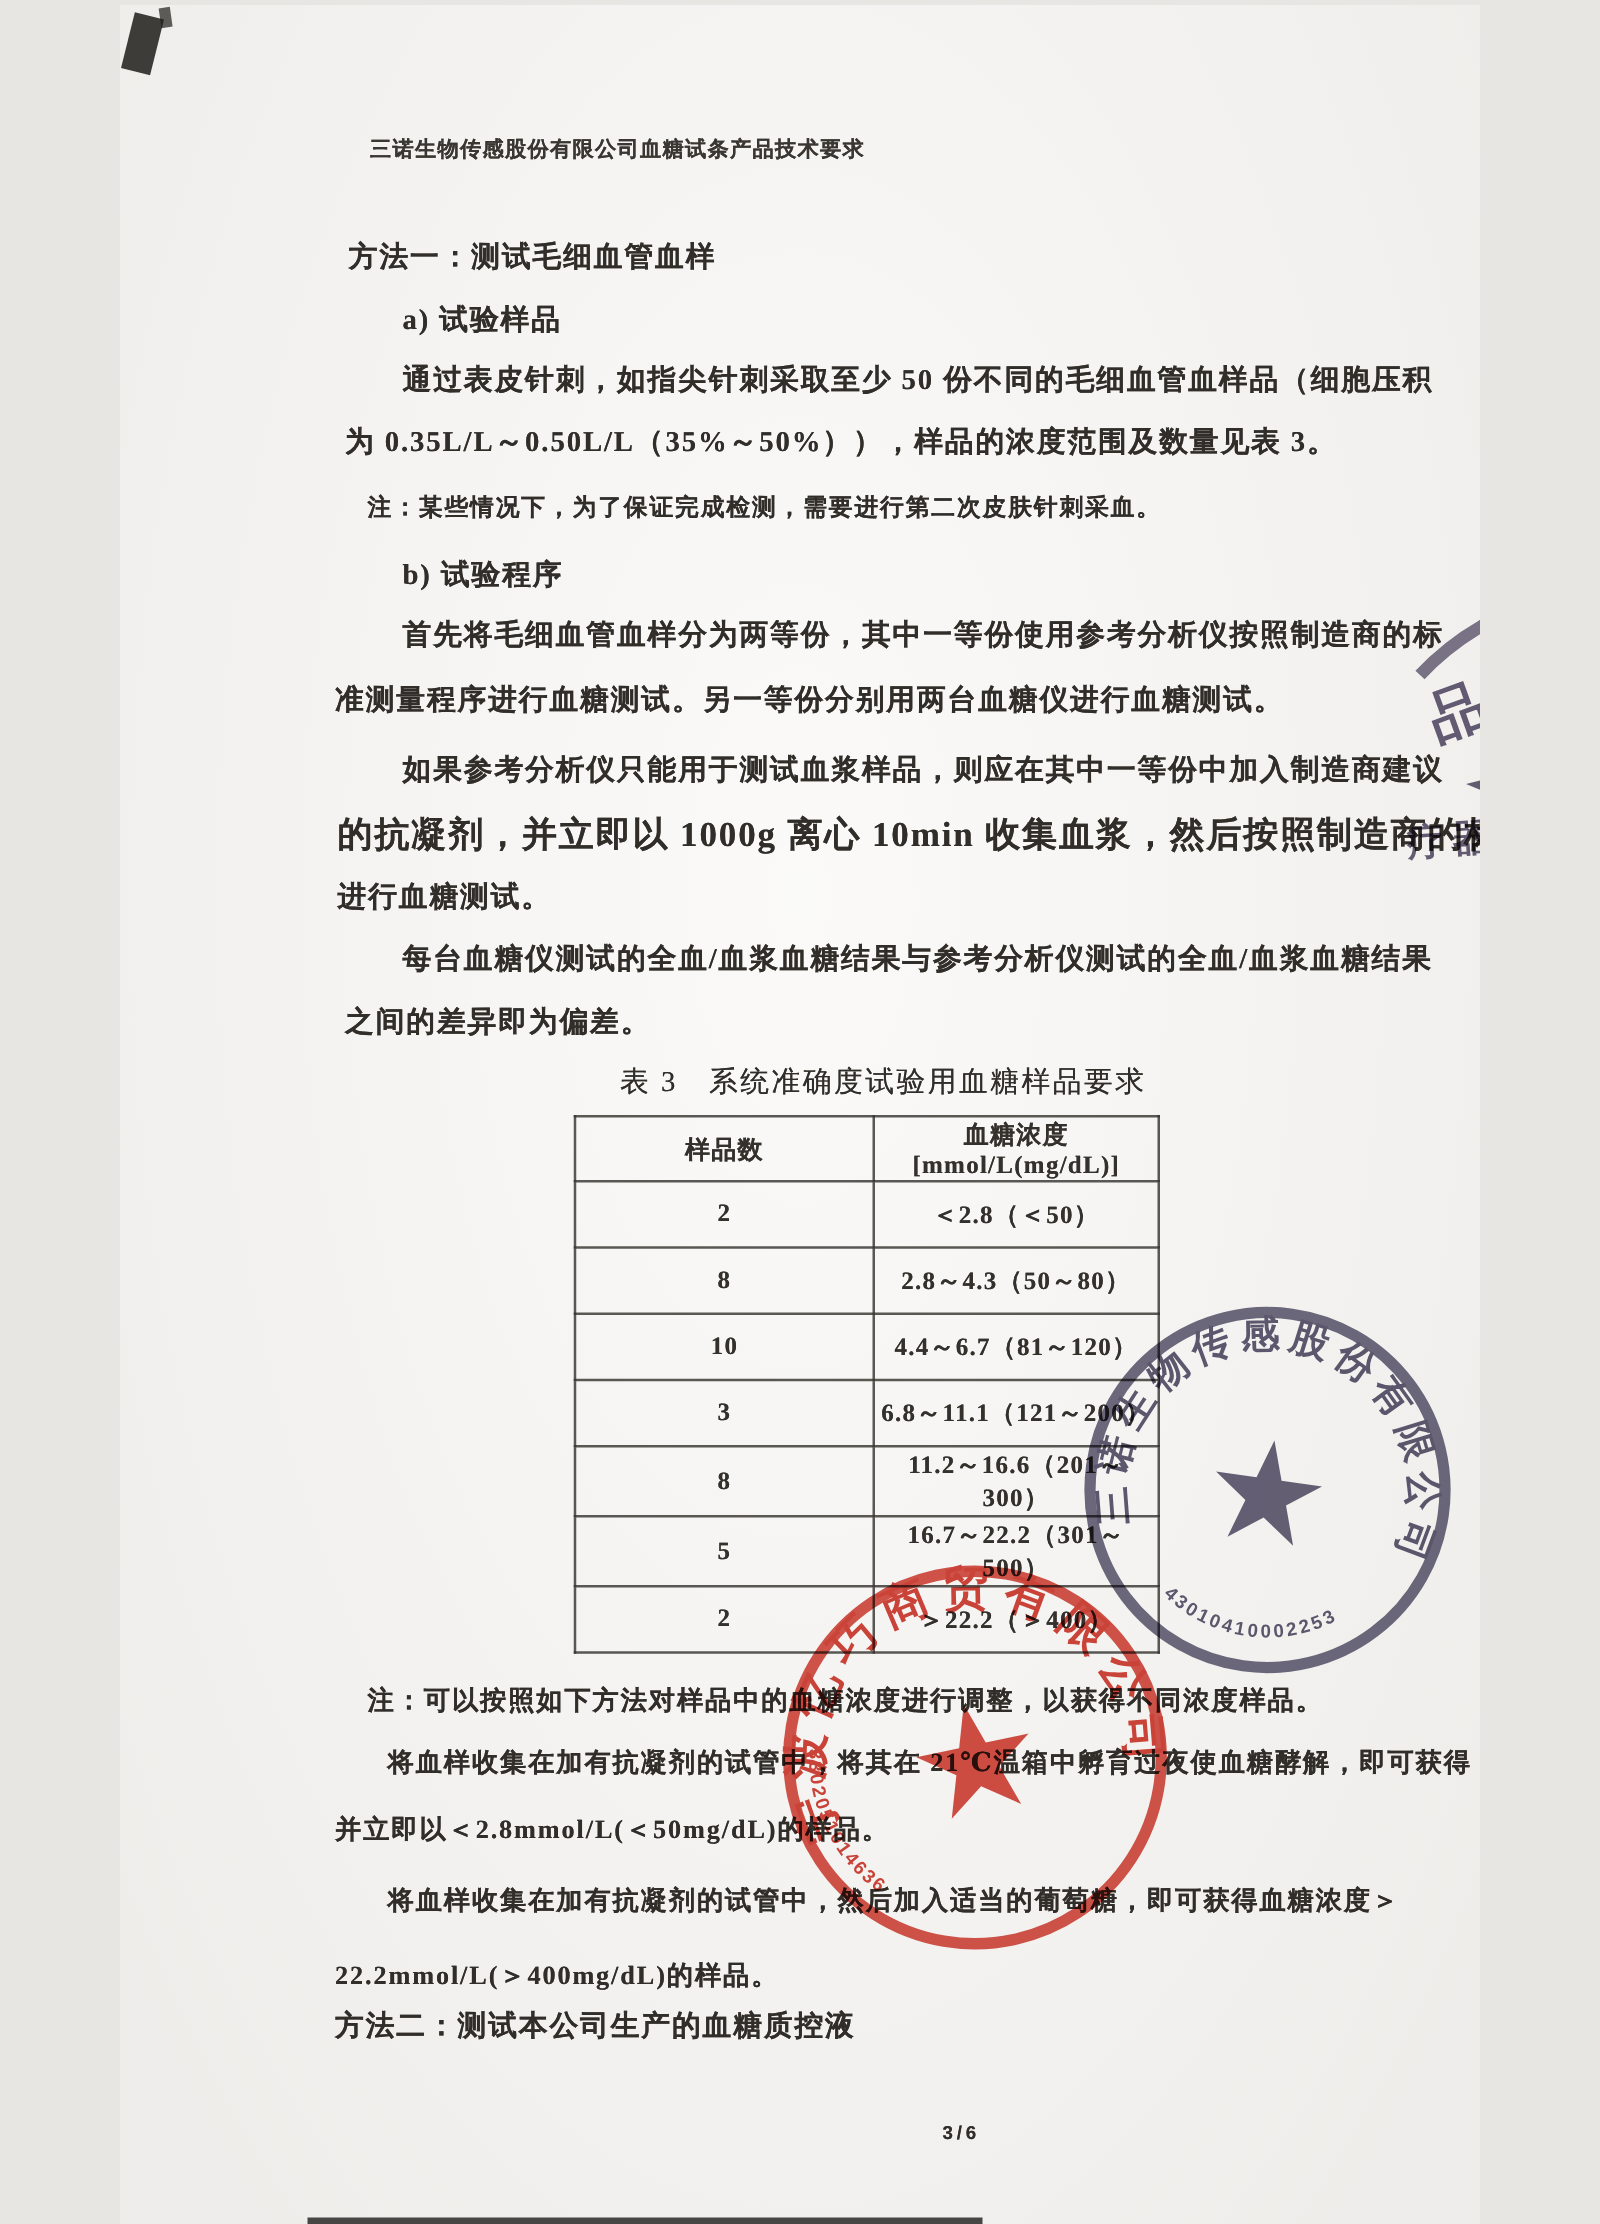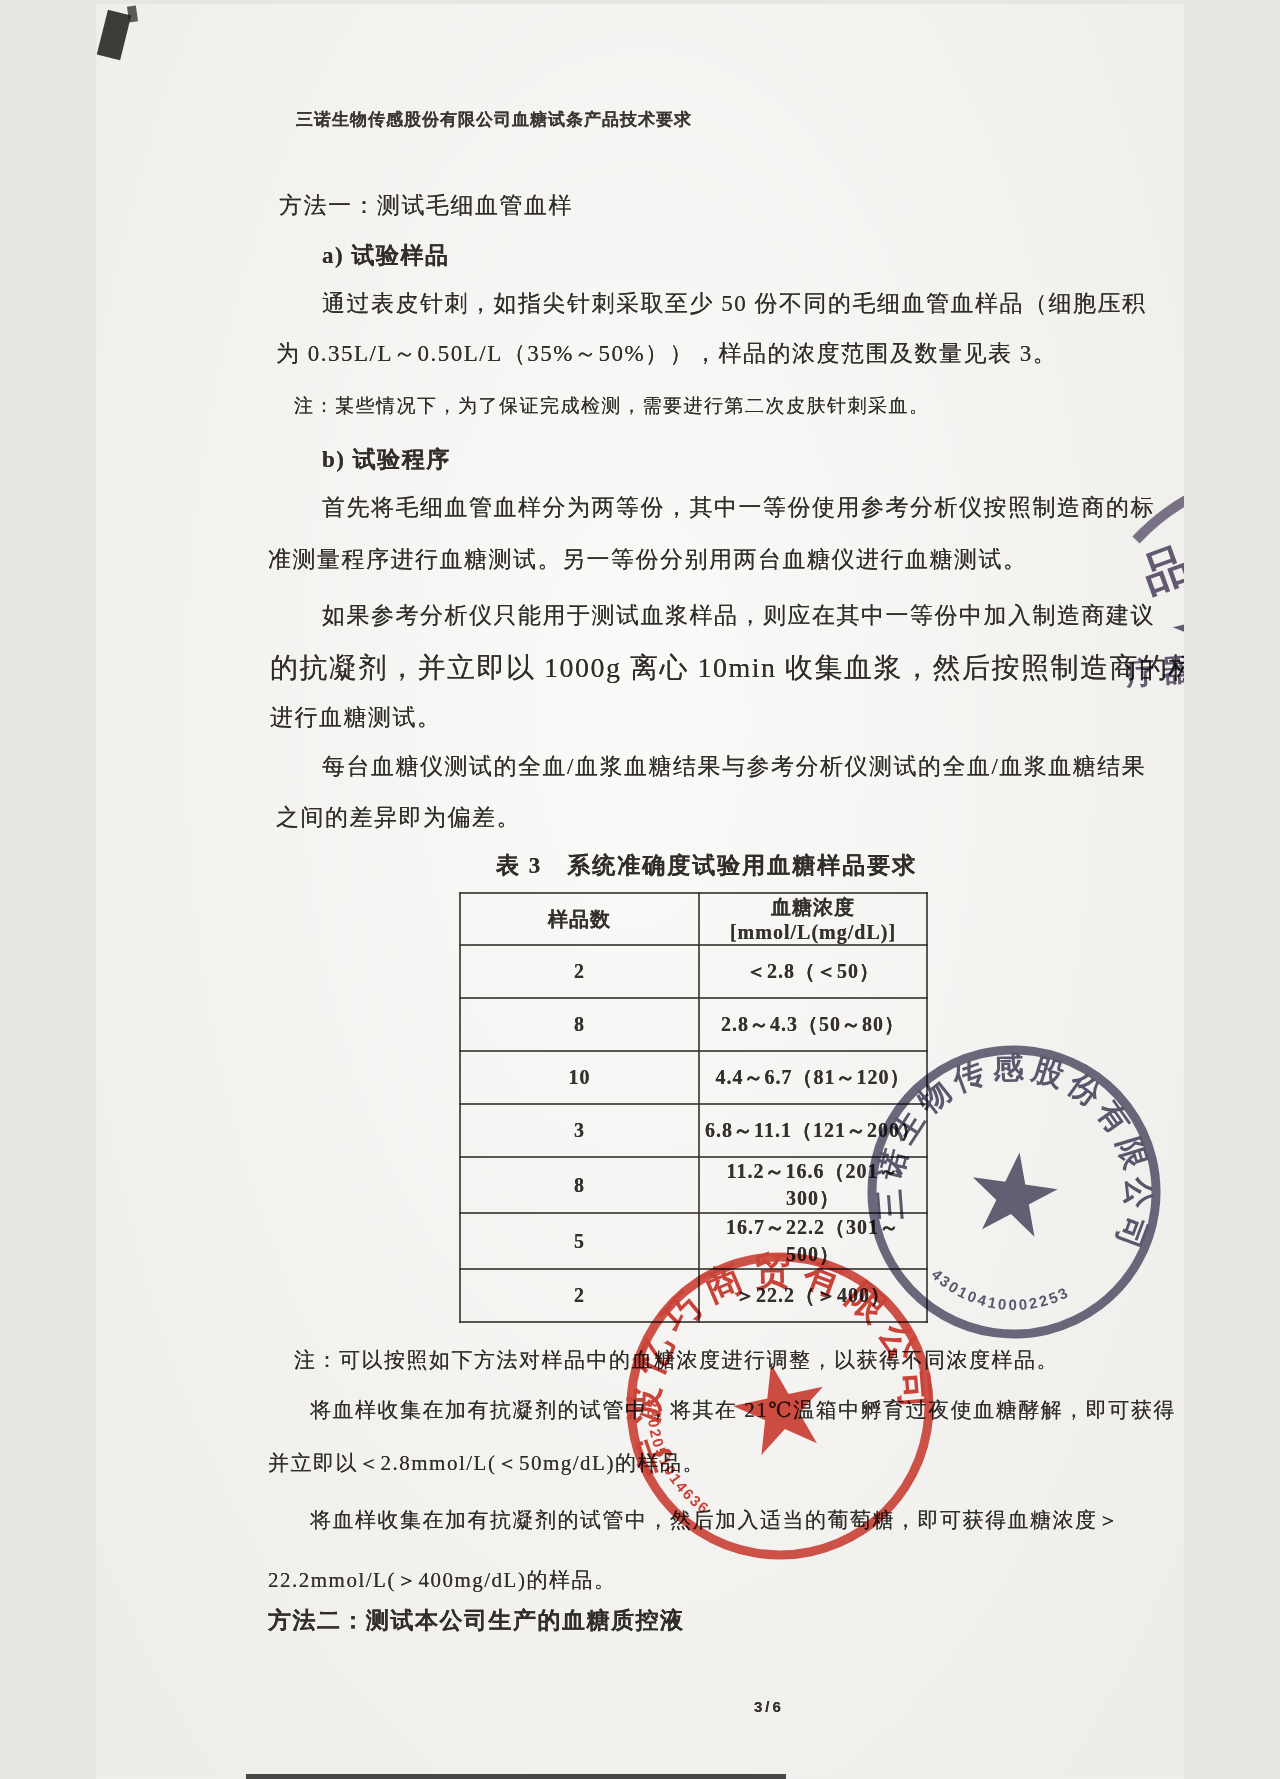--- a/index.html
+++ b/index.html
@@ -9,39 +9,39 @@
     margin:4px auto;
     background:#f6f5f2;
     background-image:radial-gradient(ellipse at 50% 40%, rgba(255,255,255,.5), rgba(0,0,0,.03) 90%);
     overflow:hidden;
     font-family:"Liberation Serif","DejaVu Serif",serif;
     color:#312e2a;
   }
   .txt{
     position:absolute;
     white-space:nowrap;
-    font-weight:400;
+    font-weight:700;
     letter-spacing:1.5px;
     text-shadow:0 0 .5px rgba(40,38,34,.8);
   }
   .hdr{left:200px;top:104px;font-size:17px;font-weight:700;letter-spacing:1px;color:#3a3732;}
-  .l-m1 {left:183px;top:186px;font-size:23px;font-weight:400;}
+  .l-m1 {left:183px;top:186px;font-size:23px;font-weight:700;}
   .l-a  {left:226px;top:236px;font-size:23px;font-weight:700;}
   .l-p1a{left:226px;top:284px;font-size:23px;}
   .l-p1b{left:180px;top:334px;font-size:23px;}
   .l-n1 {left:198px;top:389px;font-size:19px;}
   .l-b  {left:226px;top:440px;font-size:23px;font-weight:700;}
   .l-p2a{left:226px;top:488px;font-size:23px;}
   .l-p2b{left:172px;top:540px;font-size:23px;}
   .l-p3a{left:226px;top:596px;font-size:23px;}
   .l-p3b{left:174px;top:645px;font-size:28px;}
   .l-p3c{left:174px;top:698px;font-size:23px;text-align:right;}
   .l-p4a{left:226px;top:747px;font-size:23px;}
   .l-p4b{left:180px;top:798px;font-size:23px;}
-  .l-cap{left:400px;top:846px;font-size:23px;font-weight:700;letter-spacing:2px;}
+  .l-cap{left:400px;top:846px;font-size:23px;font-weight:400;letter-spacing:2px;}
   .l-n2a{left:198px;top:1342px;font-size:21px;}
   .l-n2b{left:214px;top:1392px;font-size:21px;}
   .l-n2c{left:172px;top:1445px;font-size:21px;}
   .l-n3a{left:214px;top:1502px;font-size:21px;}
   .l-n3b{left:172px;top:1562px;font-size:21px;}
   .l-m2 {left:172px;top:1601px;font-size:23px;font-weight:700;}
   .l-pg {left:658px;top:1694px;font-size:15px;font-weight:700;letter-spacing:3px;font-family:"Liberation Sans",sans-serif;}
 
   table.sample{
     position:absolute;left:363px;top:888px;width:467px;

